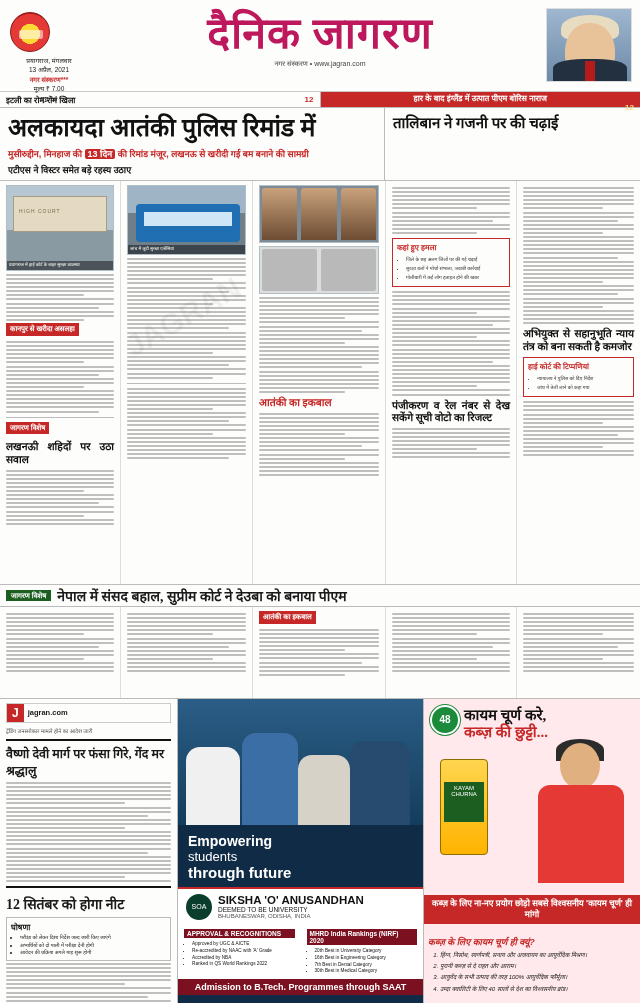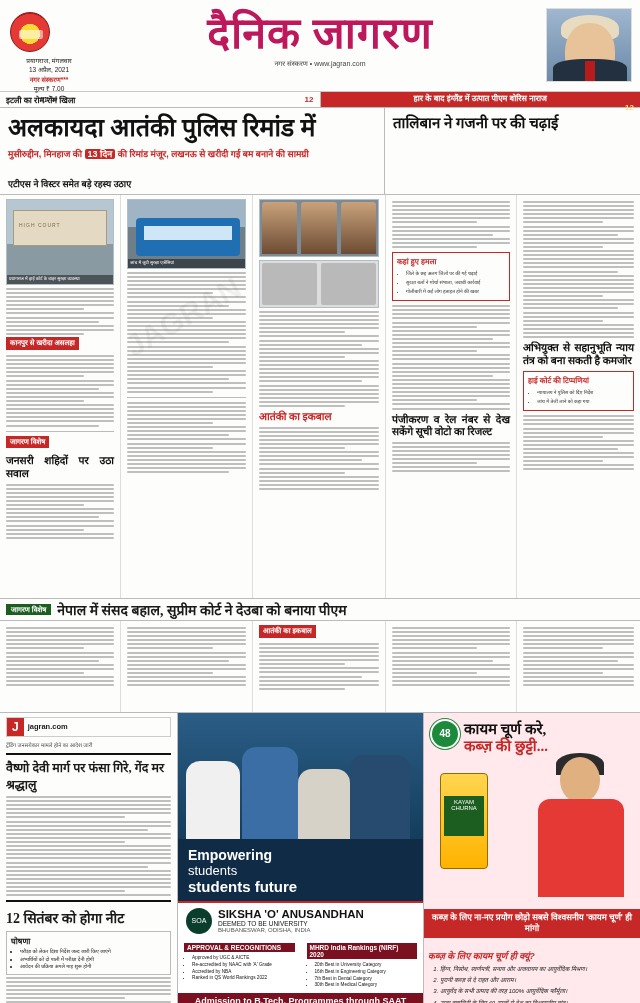--- a/index.html
+++ b/index.html
@@ -45,21 +45,21 @@
   .teaser .pg { margin-left:auto; color:#c62828; font-weight:bold; }
   .teaser.red .pg { color:#ffe082; }
   .teaser.left { border-right:1px solid #bbb; }
 
   
   .headrow { display:flex; border-bottom:1px solid #bbb; }
   .headline-main { width:385px; padding:6px 16px 4px 8px; border-right:1px solid #bbb; }
   .headline-main h1 { margin:0; font-family:"Liberation Serif", serif; font-size:25px; line-height:1.15; font-weight:bold; color:#111; }
   .headline-main .sub { font-size:9px; color:#c62828; font-weight:bold; margin-top:5px; line-height:1.35; }
   .headline-main .sub .num { background:#c62828; color:#fff; padding:0 3px; border-radius:2px; }
-  .headline-main .sub2 { font-size:9px; color:#111; font-weight:bold; margin-top:17px; }
+  .headline-main .sub2 { font-size:9px; color:#111; font-weight:bold; margin-top:3px; }
   .headline-side { flex:1; padding:6px 8px 4px 8px; }
   .headline-side h2 { margin:0; font-family:"Liberation Serif", serif; font-size:15px; line-height:1.2; font-weight:bold; color:#111; }
 
   
   .body-grid { display:flex; height:404px; border-bottom:1px solid #bbb; }
   .col { padding:4px 6px; font-size:5.1px; line-height:1.55; color:#333; text-align:justify; overflow:hidden; }
   .col + .col { border-left:1px solid #ddd; }
   .c1 { width:120px; }
   .c2 { width:132px; }
   .c3 { width:133px; }
@@ -242,21 +242,21 @@
           <div></div>
           <div></div>
           <div></div>
           <div></div>
           <div></div>
           <div></div>
           <div></div>
       </div>
       <div class="rule"></div>
       <div class="kicker">जागरण विशेष</div>
-      <div class="subhead">जनसरी शहिदों पर उठा सवाल</div>
+      <div class="subhead">लखनऊी शहिदों पर उठा सवाल</div>
       <div class="lines">
         <div></div>
           <div></div>
           <div></div>
           <div></div>
           <div></div>
           <div></div>
           <div></div>
           <div></div>
           <div></div>
@@ -678,21 +678,21 @@
     <div class="ad-mid">
       <div class="photo-students">
         <div class="blob" style="left:8px;width:54px;height:78px;background:#f0f0f0;"></div>
         <div class="blob" style="left:64px;width:56px;height:92px;background:#3b6ea5;"></div>
         <div class="blob" style="left:120px;width:52px;height:70px;background:#d7d2c8;"></div>
         <div class="blob" style="left:172px;width:60px;height:84px;background:#264b6e;"></div>
       </div>
       <div class="headtext">
         <div class="l1">Empowering</div>
         <div class="l2">students</div>
-        <div class="l4">students future</div>
+        <div class="l4">through future</div>
       </div>
       <div class="soa-bar">
         <div class="soa-logo">SOA</div>
         <div>
           <div class="n1">SIKSHA 'O' ANUSANDHAN</div>
           <div class="n2">DEEMED TO BE UNIVERSITY</div>
           <div class="n3">BHUBANESWAR, ODISHA, INDIA</div>
         </div>
       </div>
       <div class="soa-cols">

